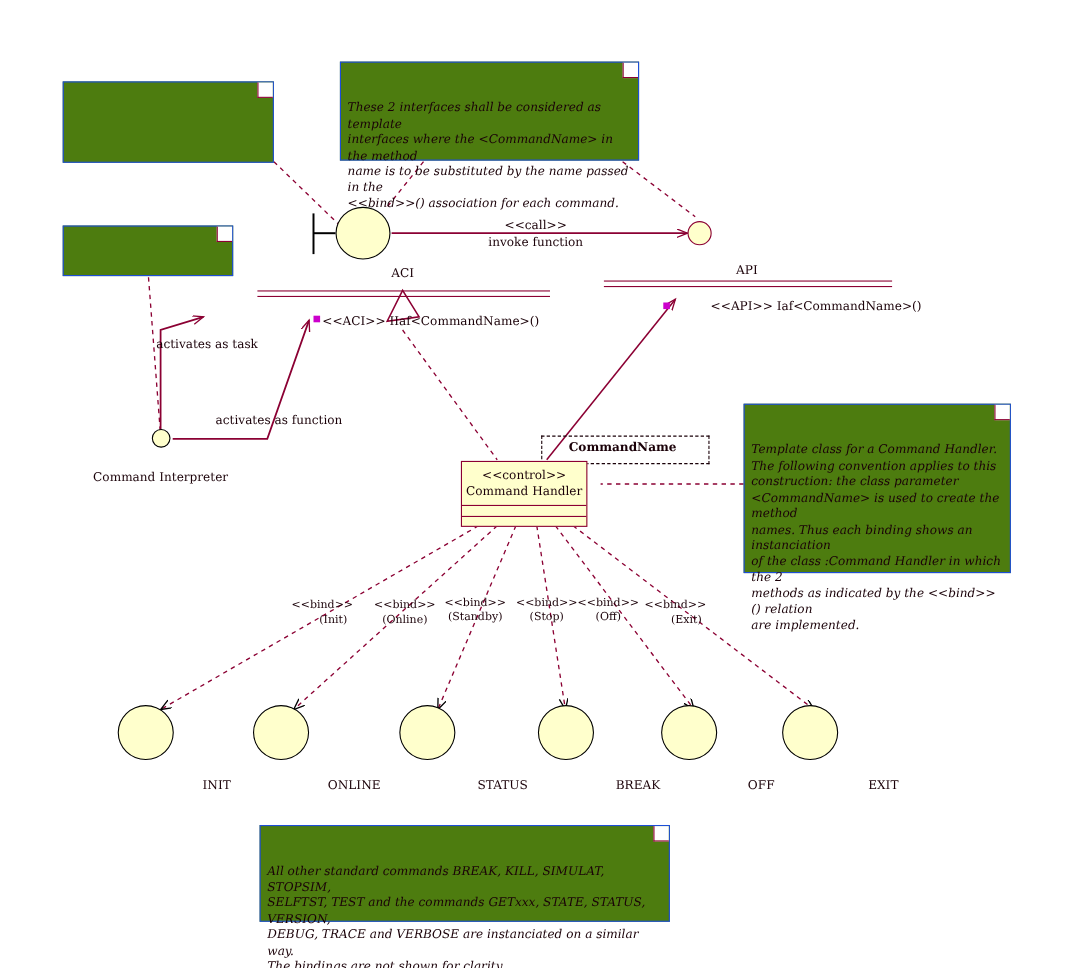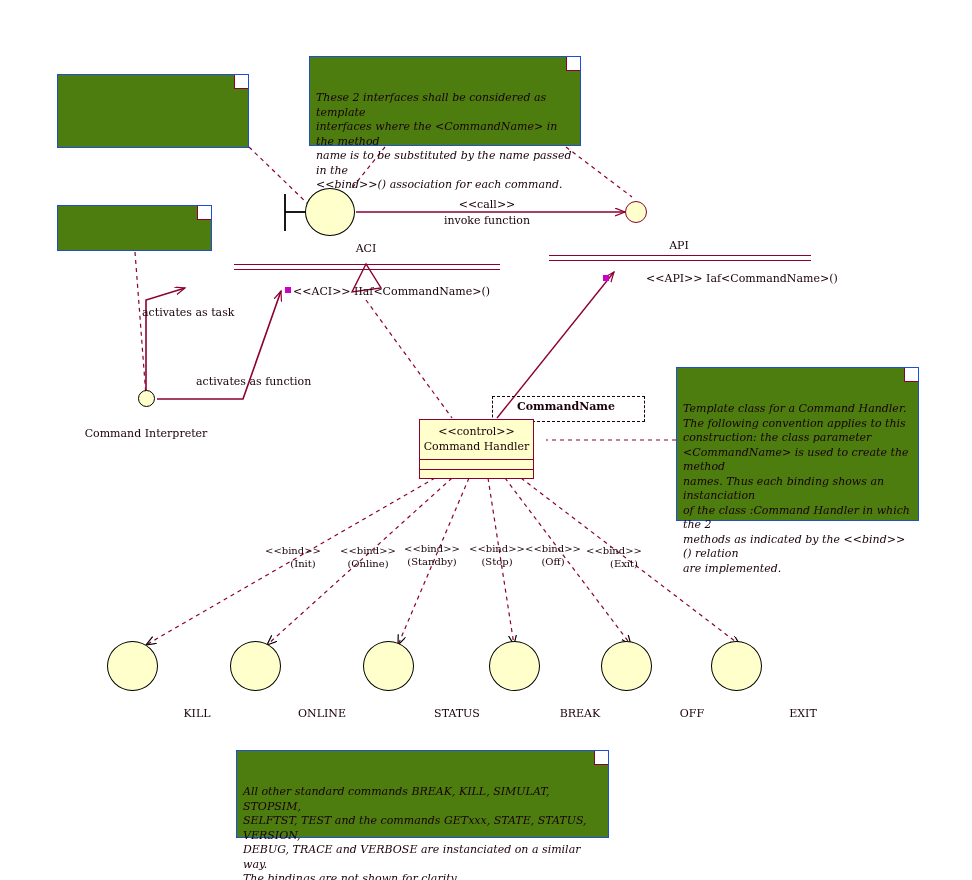--- a/index.html
+++ b/index.html
@@ -249,20 +249,20 @@
   <div class="lbl small c" style="left:614px;top:545px;">&lt;&lt;bind&gt;&gt;</div>
   <div class="lbl small c" style="left:590px;top:558px;margin-left:34px;">(Exit)</div>
 
   <div class="circ" style="left:107px;top:641px;width:51px;height:50px;"></div>
   <div class="circ" style="left:230px;top:641px;width:51px;height:50px;"></div>
   <div class="circ" style="left:363px;top:641px;width:51px;height:50px;"></div>
   <div class="circ" style="left:489px;top:641px;width:51px;height:50px;"></div>
   <div class="circ" style="left:601px;top:641px;width:51px;height:50px;"></div>
   <div class="circ" style="left:711px;top:641px;width:51px;height:50px;"></div>
 
-  <div class="lbl c" style="left:197px;top:707px;">KILL</div>
+  <div class="lbl c" style="left:197px;top:707px;">INIT</div>
   <div class="lbl c" style="left:322px;top:707px;">ONLINE</div>
   <div class="lbl c" style="left:457px;top:707px;">STATUS</div>
   <div class="lbl c" style="left:580px;top:707px;">BREAK</div>
   <div class="lbl c" style="left:692px;top:707px;">OFF</div>
   <div class="lbl c" style="left:803px;top:707px;">EXIT</div>
 
 </div>
 
 </body></html>

